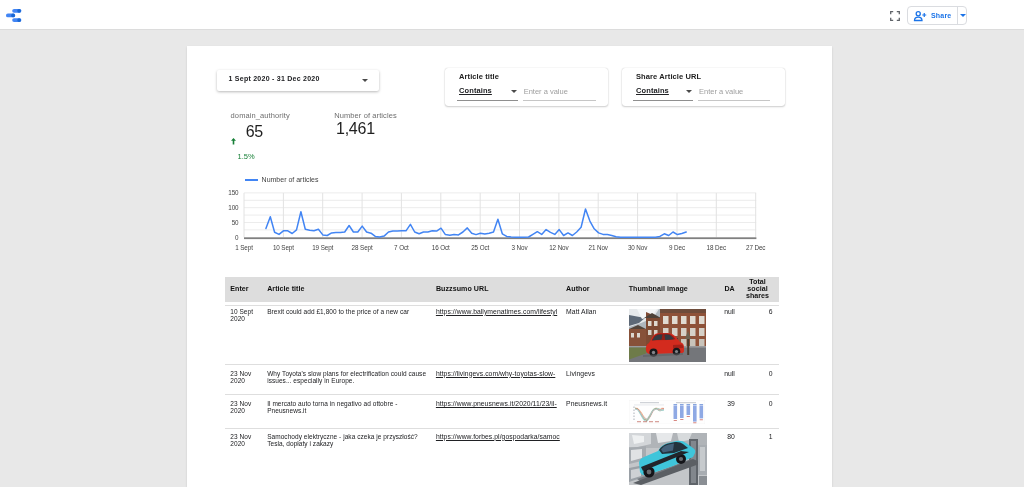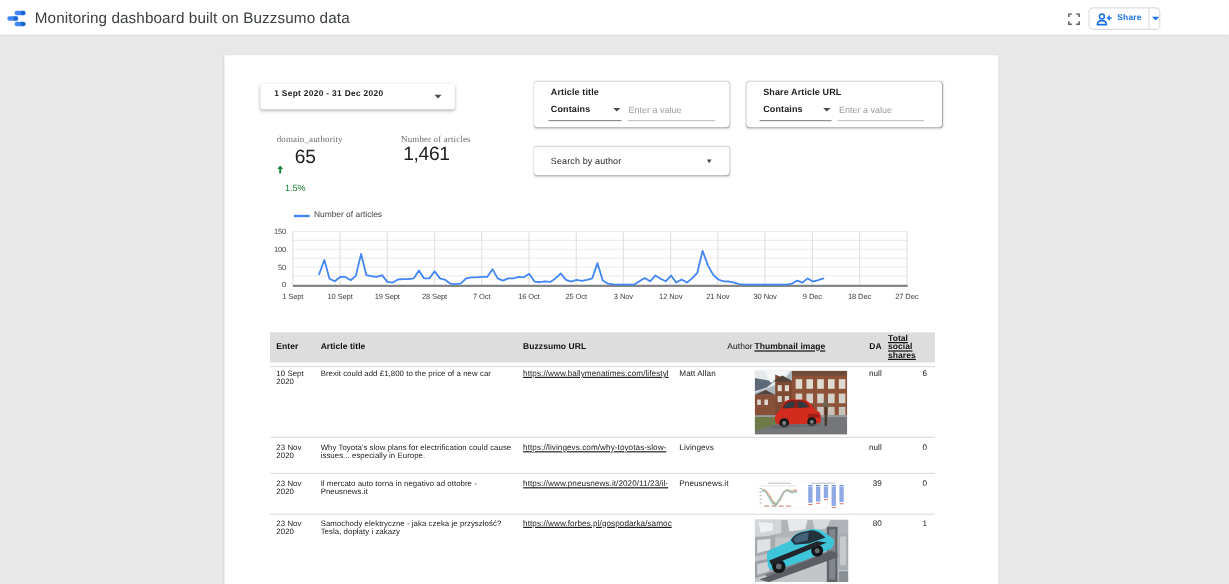--- a/index.html
+++ b/index.html
@@ -4,47 +4,46 @@
 <style>
 * { margin:0; padding:0; box-sizing:border-box; }
 html,body { width:1024px; height:487px; overflow:hidden; background:#e8e8e8; font-family:"Liberation Sans",sans-serif; }
 .abs { position:absolute; }
 #hdr { position:absolute; left:0; top:0; width:1024px; height:30px; background:#fff; border-bottom:1px solid #dcdcdc; }
 #title { position:absolute; left:29px; top:8.3px; font-size:12.7px; color:#3c4043; letter-spacing:0.1px; }
 #card { position:absolute; left:187px; top:46px; width:645px; height:441px; background:#fff; box-shadow:0 1px 2px rgba(0,0,0,0.12); }
 #datebox { position:absolute; left:30px; top:23.5px; width:162px; height:21.5px; background:#fff; border-radius:2px; box-shadow:0 1px 3px rgba(0,0,0,0.28); }
 #datebox .txt { position:absolute; left:11.5px; top:5px; font-size:7px; font-weight:700; color:#202124; letter-spacing:0.25px; }
 .caret { width:0; height:0; border-left:3.2px solid transparent; border-right:3.2px solid transparent; border-top:3.8px solid #4a4a4a; }
-.sclabel { font-size:7.5px; color:#6e6e6e; letter-spacing:0.1px;font-family:Liberation Serif, serif; }
+.sclabel { font-size:7.5px; color:#6e6e6e; letter-spacing:0.1px; }
 .scval { font-size:16px; color:#1f1f1f; letter-spacing:-0.25px; line-height:16px; }
 .green { font-size:7.5px; color:#188038; }
 .fbox { position:absolute; background:#fff; border-radius:3px; box-shadow:0 0 1px rgba(0,0,0,0.25), 0 1px 2px rgba(0,0,0,0.18); }
 .flabel { position:absolute; left:14px; top:4px; font-size:7.5px; font-weight:700; color:#212121; letter-spacing:0.1px; }
-.fcont { position:absolute; left:14px; top:18px; font-size:7.5px; font-weight:700; color:#202124; letter-spacing:0.1px; }
+.fcont { position:absolute; left:14px; top:18px; font-size:7.5px; font-weight:700; color:#202124; letter-spacing:0.1px;text-decoration:underline; }
 .fenter { position:absolute; top:18.5px; font-size:7.5px; color:#9e9e9e; }
 .uline { position:absolute; height:1px; background:#8f8f8f; top:31.5px; }
 .uline2 { position:absolute; height:1px; background:#c6c6c6; top:31.5px; }
 .tcell { position:absolute; font-size:6.5px; color:#202124; line-height:7.2px; letter-spacing:0.05px; }
 .turl { position:absolute; font-size:6.8px; color:#202124; line-height:7.2px; text-decoration:underline; letter-spacing:0.05px; }
 .tnum { position:absolute; font-size:6.8px; color:#202124; line-height:7.2px; text-align:right; }
 .sep { position:absolute; left:37.7px; width:554.4px; height:1px; background:#dedede; }
 </style>
 </head>
 <body>
 
 <div id="hdr">
   <svg class="abs" style="left:6px;top:7.5px" width="16" height="15" viewBox="0 0 16 15">
     <rect x="6.2" y="1" width="9.2" height="3.7" rx="1.85" fill="#4285f4"></rect>
     <circle cx="13.1" cy="2.85" r="1.85" fill="#1967d2"></circle>
     <rect x="0" y="5.6" width="9.2" height="3.7" rx="1.85" fill="#4285f4"></rect>
     <circle cx="7.1" cy="7.45" r="1.85" fill="#1967d2"></circle>
     <rect x="6.2" y="10.2" width="9.2" height="3.7" rx="1.85" fill="#4285f4"></rect>
     <circle cx="13.1" cy="12.05" r="1.85" fill="#1967d2"></circle>
   </svg>
-  <div id="title">Monitoring dashboard built on Buzzsumo data</div>
   <svg class="abs" style="left:890px;top:10.5px" width="10" height="10" viewBox="0 0 10 10" fill="none" stroke="#5f6368" stroke-width="1.3">
     <path d="M0.7,3.2 V0.7 H3.2 M6.8,0.7 H9.3 V3.2 M9.3,6.8 V9.3 H6.8 M3.2,9.3 H0.7 V6.8"></path>
   </svg>
   <div class="abs" style="left:907px;top:6px;width:59.5px;height:19px;border:1px solid #dadce0;border-radius:4px;background:#fff;">
     <svg class="abs" style="left:4.5px;top:3px" width="14" height="12" viewBox="0 0 28 24" fill="none" stroke="#1a73e8">
       <circle cx="10.5" cy="7.5" r="4.1" stroke-width="2.6"></circle>
       <path d="M3,21 c0,-4.6 3.6,-6.6 7.5,-6.6 s7.5,2 7.5,6.6 z" stroke-width="2.6"></path>
       <path d="M22.5,6 v8 M18.5,10 h8" stroke-width="2.4"></path>
     </svg>
     <div class="abs" style="left:23px;top:5px;font-size:7px;font-weight:700;color:#1a73e8;letter-spacing:0.2px;">Share</div>
@@ -80,24 +79,20 @@
 
   <div class="fbox" style="left:435px;top:22px;width:162.5px;height:38px;">
     <div class="flabel">Share Article URL</div>
     <div class="fcont">Contains</div>
     <div class="caret abs" style="left:64.4px;top:21.5px;border-left-width:3px;border-right-width:3px;"></div>
     <div class="uline" style="left:11.1px;width:59.8px;"></div>
     <div class="fenter" style="left:77.1px;">Enter a value</div>
     <div class="uline2" style="left:76.1px;width:71.8px;"></div>
   </div>
 
-  <div class="fbox" style="left:258px;top:76px;width:162.5px;height:23.5px;">
-    <div class="abs" style="left:14px;top:8px;font-size:7.5px;color:#1f1f1f;letter-spacing:0.1px;">Search by author</div>
-    <div class="caret abs" style="left:144px;top:10.5px;border-left-width:2.8px;border-right-width:2.8px;border-top-width:3.5px;"></div>
-  </div>
 
   <div class="abs" style="left:57.5px;top:133px;width:13px;height:2px;background:#4285f4;"></div>
   <div class="abs" style="left:74.6px;top:129.6px;font-size:7px;color:#424242;">Number of articles</div>
 
   <svg class="abs" style="left:24px;top:140px;" width="590" height="72" viewBox="211 186 590 72">
     <line x1="244" y1="192.9" x2="756.2" y2="192.9" stroke="#ececec" stroke-width="1"></line>
     <line x1="244" y1="200.3" x2="756.2" y2="200.3" stroke="#ececec" stroke-width="1"></line>
     <line x1="244" y1="207.7" x2="756.2" y2="207.7" stroke="#ececec" stroke-width="1"></line>
     <line x1="244" y1="215.1" x2="756.2" y2="215.1" stroke="#ececec" stroke-width="1"></line>
     <line x1="244" y1="222.5" x2="756.2" y2="222.5" stroke="#ececec" stroke-width="1"></line>
@@ -263,24 +258,24 @@
     </g>
     <path d="M69,12 h9 v30 h-9 z" fill="#a8adb2"></path>
     <path d="M71,14 h5 v24 h-5 z" fill="#c6cacd"></path>
     <path d="M70,43 h8 v9 h-8 z" fill="#8a8f94"></path>
   </svg>
 
   <div class="abs" style="left:37.7px;top:230.5px;width:554.4px;height:25.5px;background:#dddddd;"></div>
   <div class="tcell" style="left:43.3px;top:239.8px;font-weight:700;font-size:7.1px;color:#111;">Enter</div>
   <div class="tcell" style="left:80.2px;top:239.8px;font-weight:700;font-size:7.1px;color:#111;">Article title</div>
   <div class="tcell" style="left:248.9px;top:239.8px;font-weight:700;font-size:7.1px;color:#111;">Buzzsumo URL</div>
-  <div class="tcell" style="left:379.1px;top:239.8px;font-weight:400;font-size:7.1px;color:#111;margin-left:40px;">Author</div>
-  <div class="tcell" style="left:441.7px;top:239.8px;font-weight:700;font-size:7.1px;color:#111;text-decoration:underline;">Thumbnail image</div>
+  <div class="tcell" style="left:379.1px;top:239.8px;font-weight:700;font-size:7.1px;color:#111;">Author</div>
+  <div class="tcell" style="left:441.7px;top:239.8px;font-weight:700;font-size:7.1px;color:#111;">Thumbnail image</div>
   <div class="tcell" style="left:513.0px;top:239.8px;width:34.8px;text-align:right;font-weight:700;font-size:7.1px;color:#111;">DA</div>
-  <div class="tcell" style="left:553.0px;top:232.8px;width:35px;text-align:left;line-height:7px;font-weight:700;font-size:7.1px;color:#111;text-decoration:underline;">Total<br>social<br>shares</div>
+  <div class="tcell" style="left:553.0px;top:232.8px;width:35px;text-align:center;line-height:7px;font-weight:700;font-size:7.1px;color:#111;">Total<br>social<br>shares</div>
   <div class="sep" style="top:259px;"></div>
   <div class="sep" style="top:318px;"></div>
   <div class="sep" style="top:348px;"></div>
   <div class="sep" style="top:382px;"></div>
   <div class="tcell" style="left:43.3px;top:261.8px;">10 Sept<br>2020</div>
   <div class="tcell" style="left:80.2px;top:261.8px;width:160px;">Brexit could add £1,800 to the price of a new car</div>
   <div class="turl" style="left:248.9px;top:261.8px;">https://www.ballymenatimes.com/lifestyl</div>
   <div class="tcell" style="left:379.1px;top:261.8px;font-size:6.8px;">Matt Allan</div>
   <div class="tnum" style="left:513.0px;top:261.8px;width:34.8px;">null</div>
   <div class="tnum" style="left:550.0px;top:261.8px;width:35.5px;">6</div>

